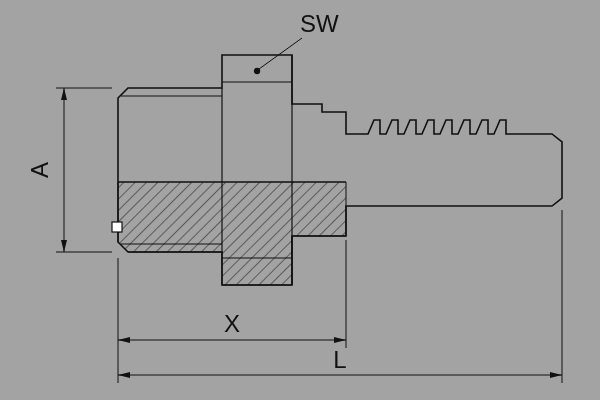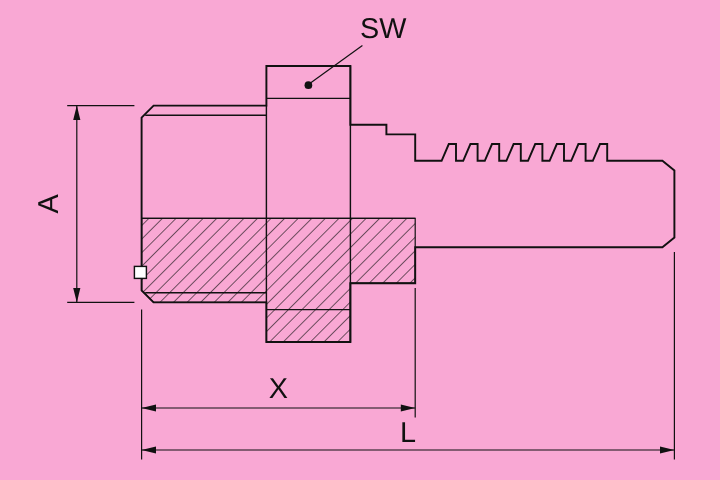--- a/index.html
+++ b/index.html
@@ -6,21 +6,21 @@
   html, body {
     margin: 0;
     padding: 0;
     background: #ffffff;
     font-family: "Liberation Sans", sans-serif;
   }
   .stage {
     position: relative;
     width: 600px;
     height: 400px;
-    background: #f9a8d4;
+    background: #a3a3a3;
     overflow: hidden;
   }
   svg { display: block; }
   .outline   { fill: none; stroke: #111111; stroke-width: 1.6; stroke-linejoin: miter; }
   .edge      { fill: none; stroke: #111111; stroke-width: 1.2; }
   .dim       { fill: none; stroke: #111111; stroke-width: 1;   }
   .arrow     { fill: #111111; stroke: none; }
   .dot       { fill: #111111; stroke: none; }
   .lbl       { fill: #111111; font-family: "Liberation Sans", sans-serif; font-size: 24px; }
   .hatch-region { stroke: #111111; stroke-width: 1; }

